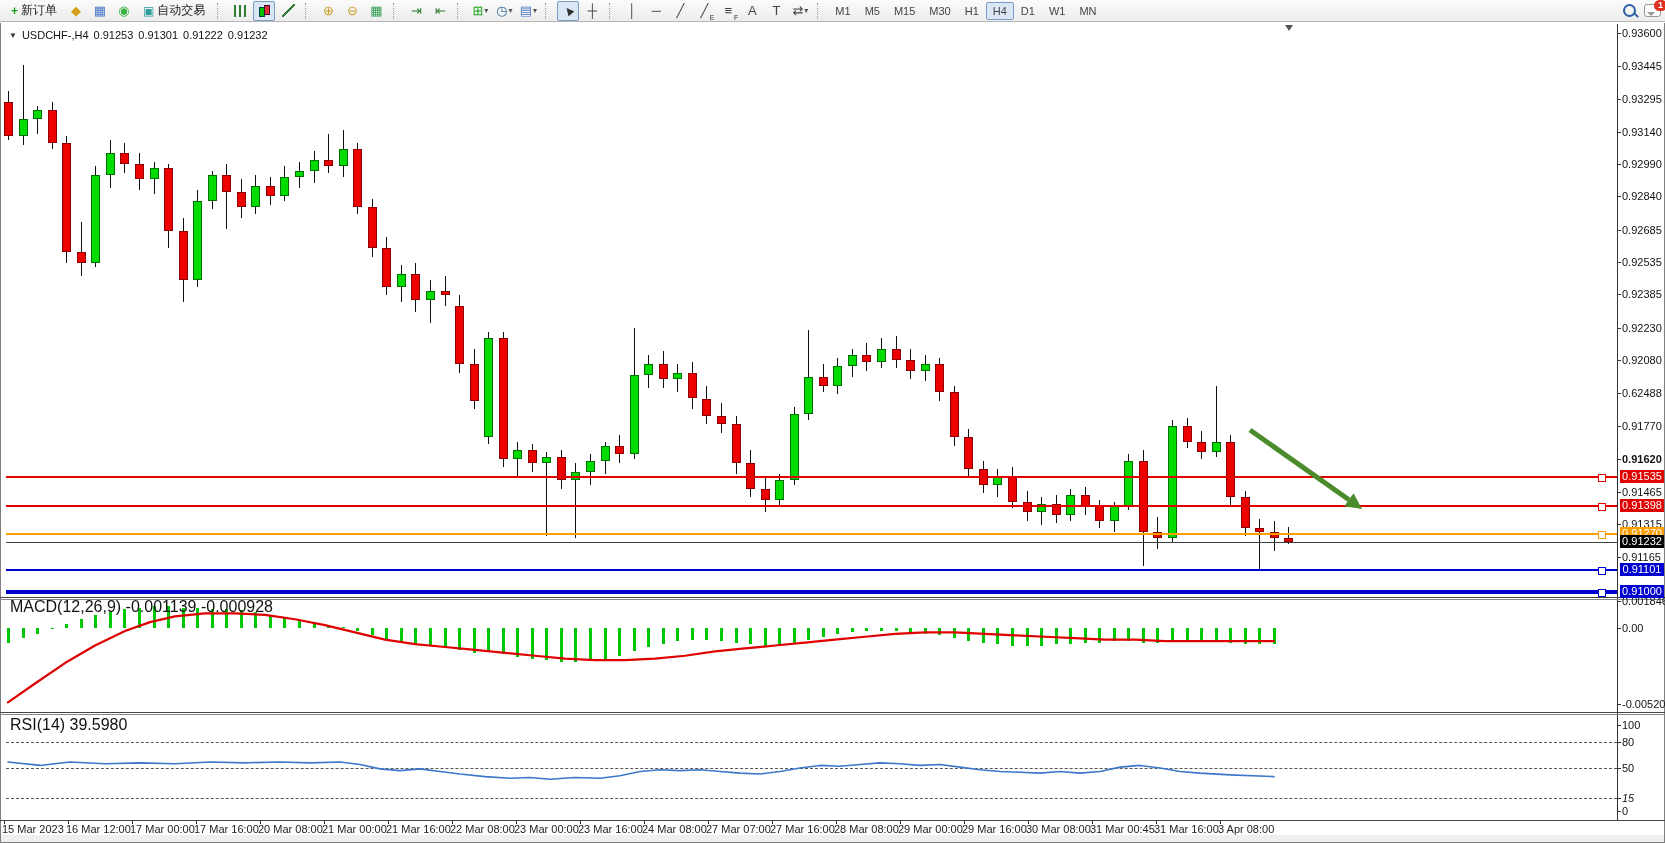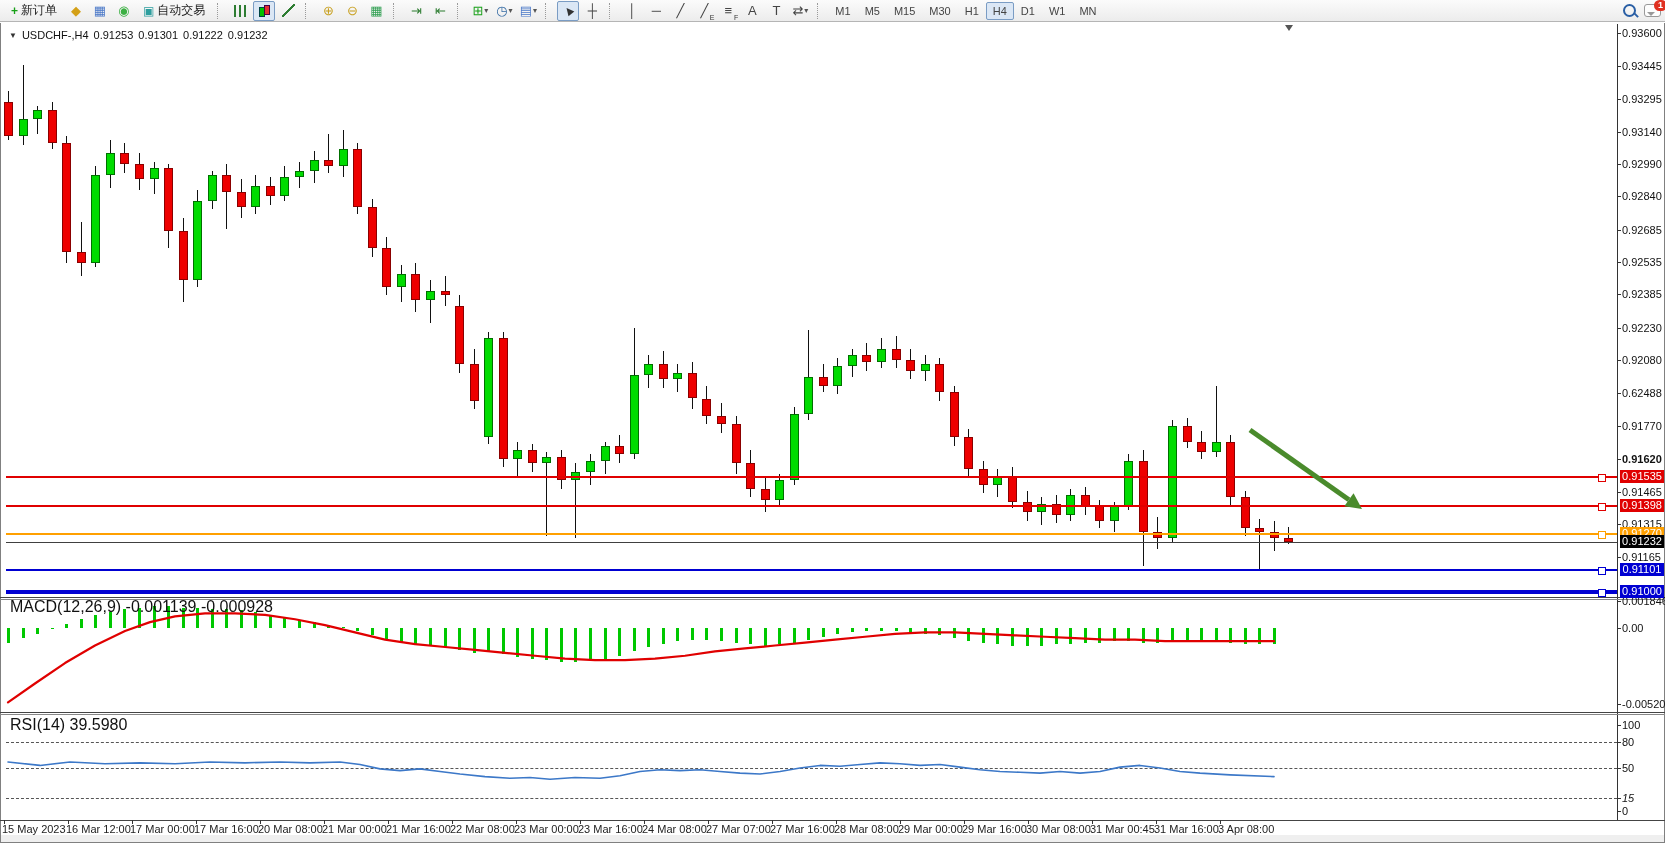--- a/index.html
+++ b/index.html
@@ -510,21 +510,21 @@
     <div class="axis-label" style="position: absolute; left: 1622px; top: 719px;">100</div>
     <div style="position: absolute; left: 1617px; top: 742.2px; width: 4px; height: 1px; background: rgb(51, 51, 51); z-index: 5;"></div>
     <div class="axis-label" style="position: absolute; left: 1622px; top: 736.2px;">80</div>
     <div style="position: absolute; left: 1617px; top: 768px; width: 4px; height: 1px; background: rgb(51, 51, 51); z-index: 5;"></div>
     <div class="axis-label" style="position: absolute; left: 1622px; top: 762px;">50</div>
     <div style="position: absolute; left: 1617px; top: 798.1px; width: 4px; height: 1px; background: rgb(51, 51, 51); z-index: 5;"></div>
     <div class="axis-label" style="position: absolute; left: 1622px; top: 792.1px; font-style: italic;">15</div>
     <div style="position: absolute; left: 1617px; top: 811px; width: 4px; height: 1px; background: rgb(51, 51, 51); z-index: 5;"></div>
     <div class="axis-label" style="position: absolute; left: 1622px; top: 805px;">0</div>
     <div style="position: absolute; left: 4px; top: 820px; width: 1px; height: 4px; background: rgb(51, 51, 51); z-index: 5;"></div>
-    <div class="date-label" style="position: absolute; left: 2px;">15 May 2023</div>
+    <div class="date-label" style="position: absolute; left: 2px;">15 Mar 2023</div>
     <div style="position: absolute; left: 68px; top: 820px; width: 1px; height: 4px; background: rgb(51, 51, 51); z-index: 5;"></div>
     <div class="date-label" style="position: absolute; left: 66px;">16 Mar 12:00</div>
     <div style="position: absolute; left: 132px; top: 820px; width: 1px; height: 4px; background: rgb(51, 51, 51); z-index: 5;"></div>
     <div class="date-label" style="position: absolute; left: 130px;">17 Mar 00:00</div>
     <div style="position: absolute; left: 196px; top: 820px; width: 1px; height: 4px; background: rgb(51, 51, 51); z-index: 5;"></div>
     <div class="date-label" style="position: absolute; left: 194px;">17 Mar 16:00</div>
     <div style="position: absolute; left: 260px; top: 820px; width: 1px; height: 4px; background: rgb(51, 51, 51); z-index: 5;"></div>
     <div class="date-label" style="position: absolute; left: 258px;">20 Mar 08:00</div>
     <div style="position: absolute; left: 324px; top: 820px; width: 1px; height: 4px; background: rgb(51, 51, 51); z-index: 5;"></div>
     <div class="date-label" style="position: absolute; left: 322px;">21 Mar 00:00</div>

